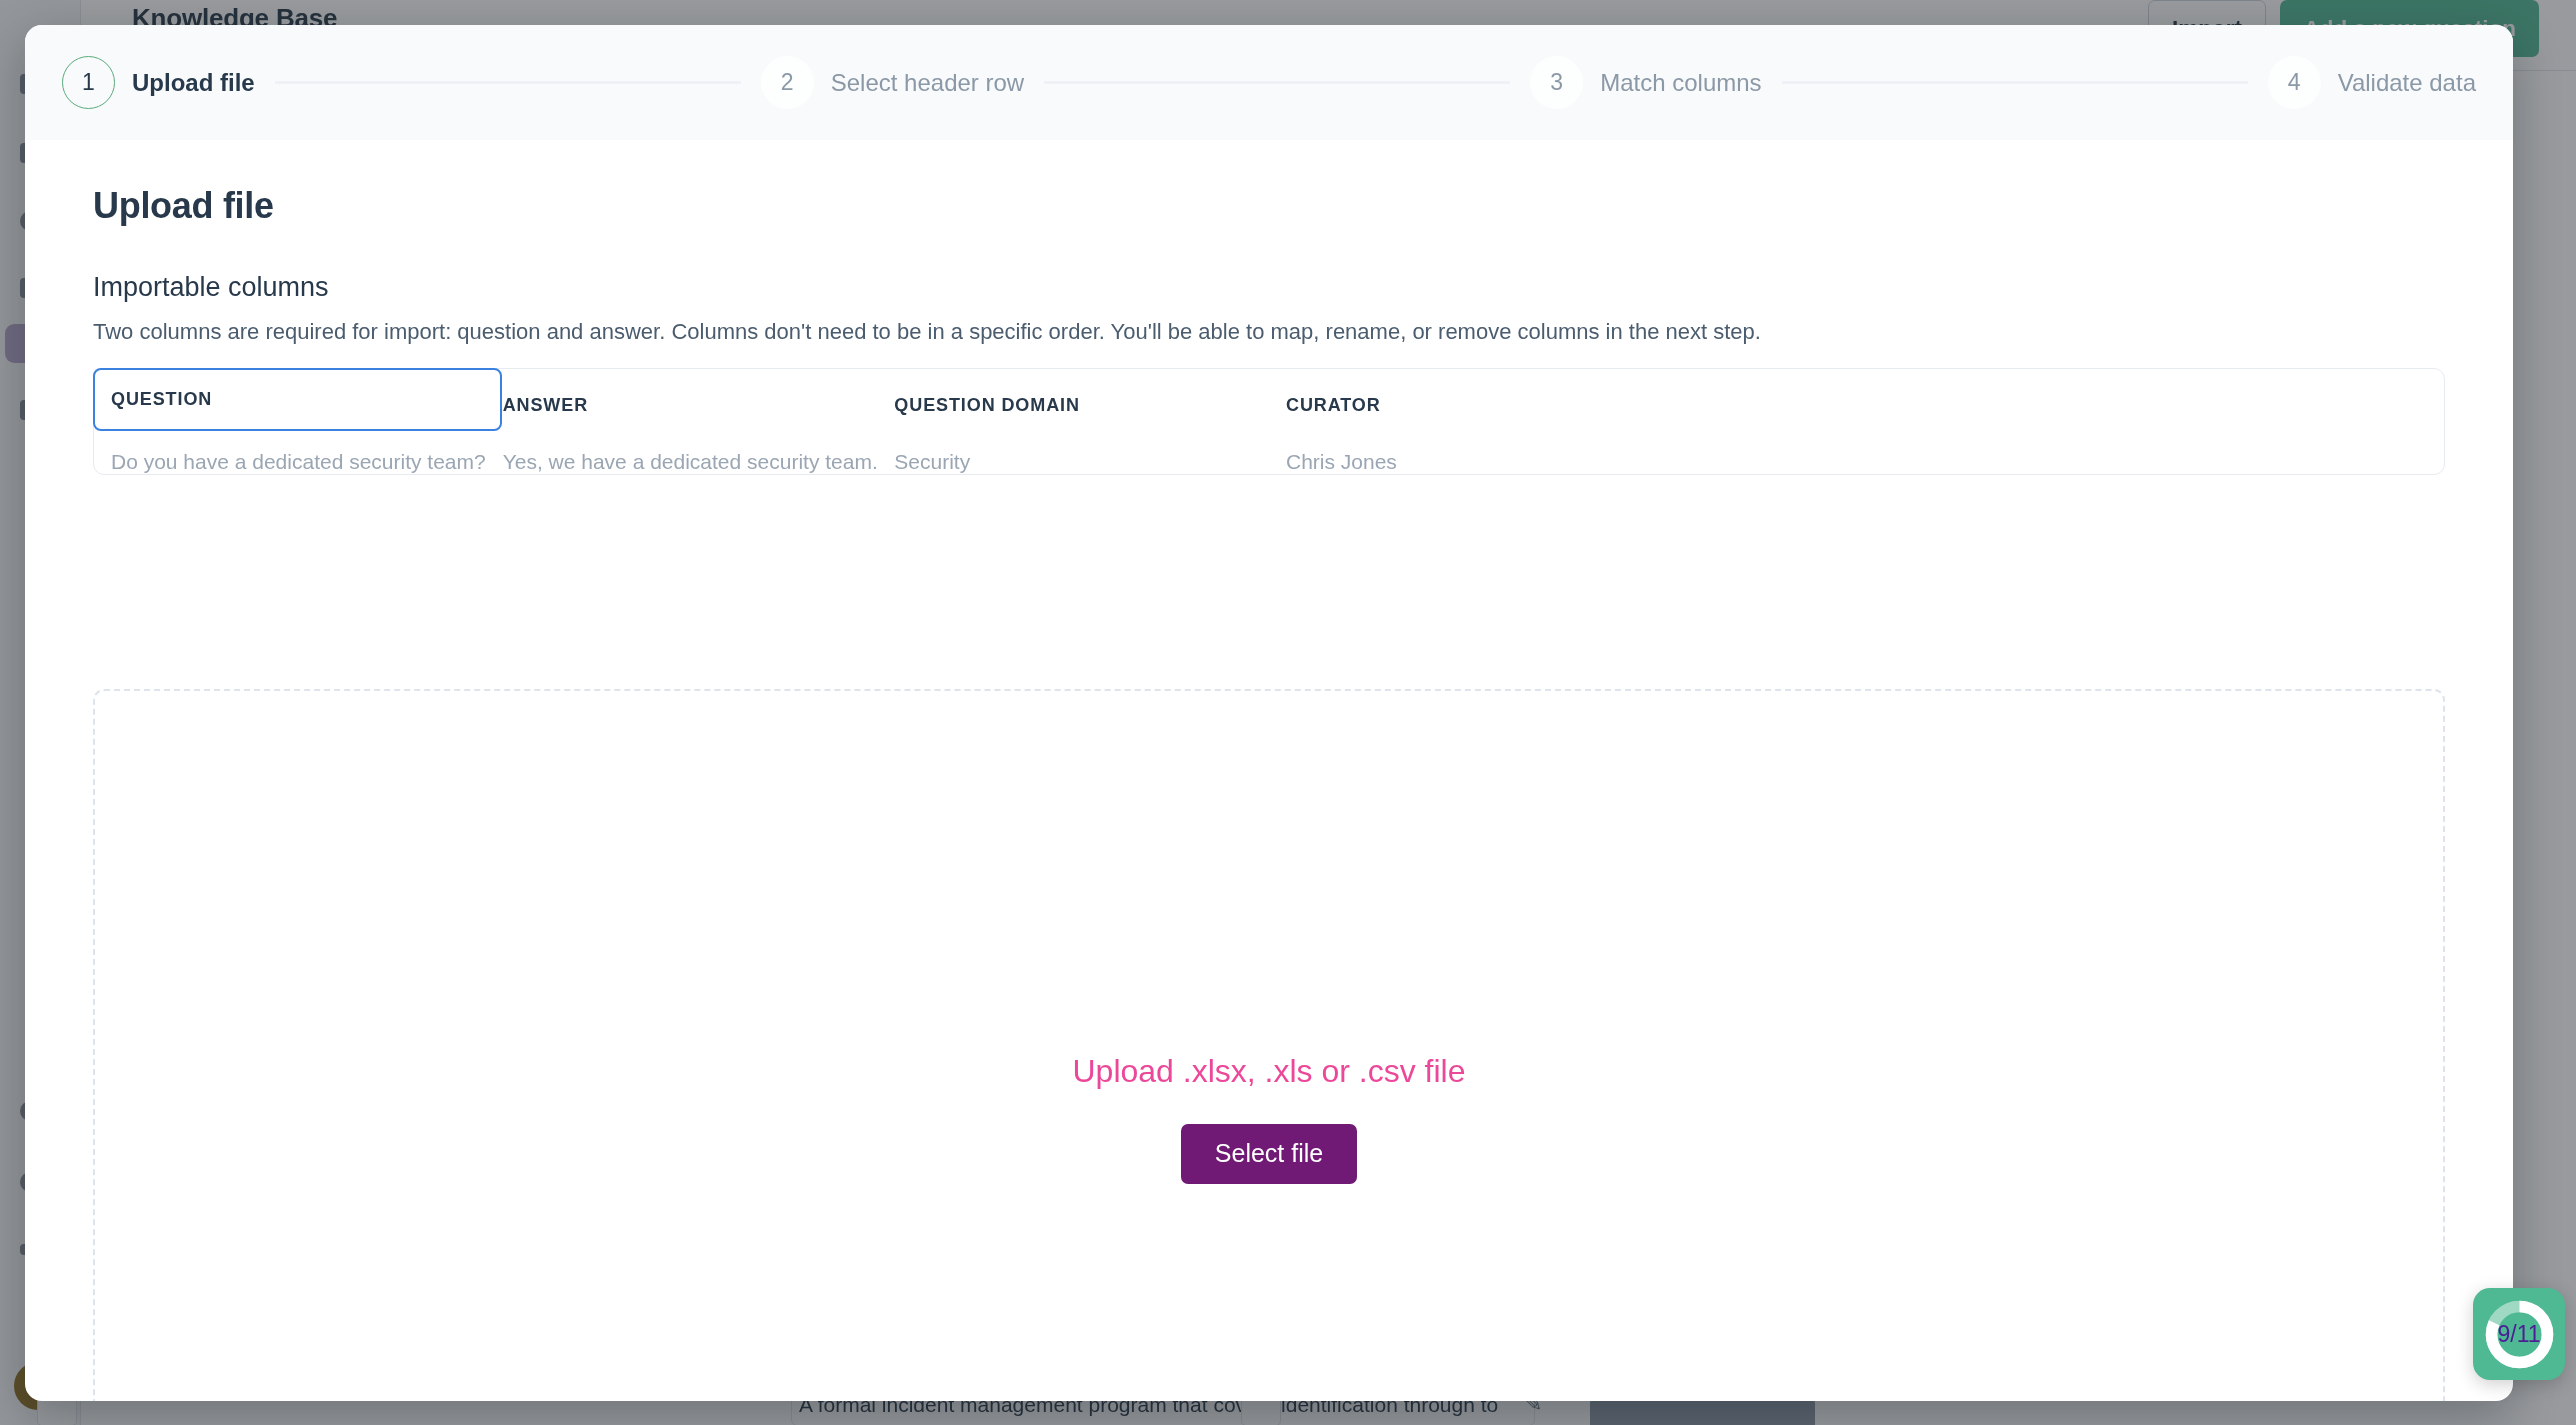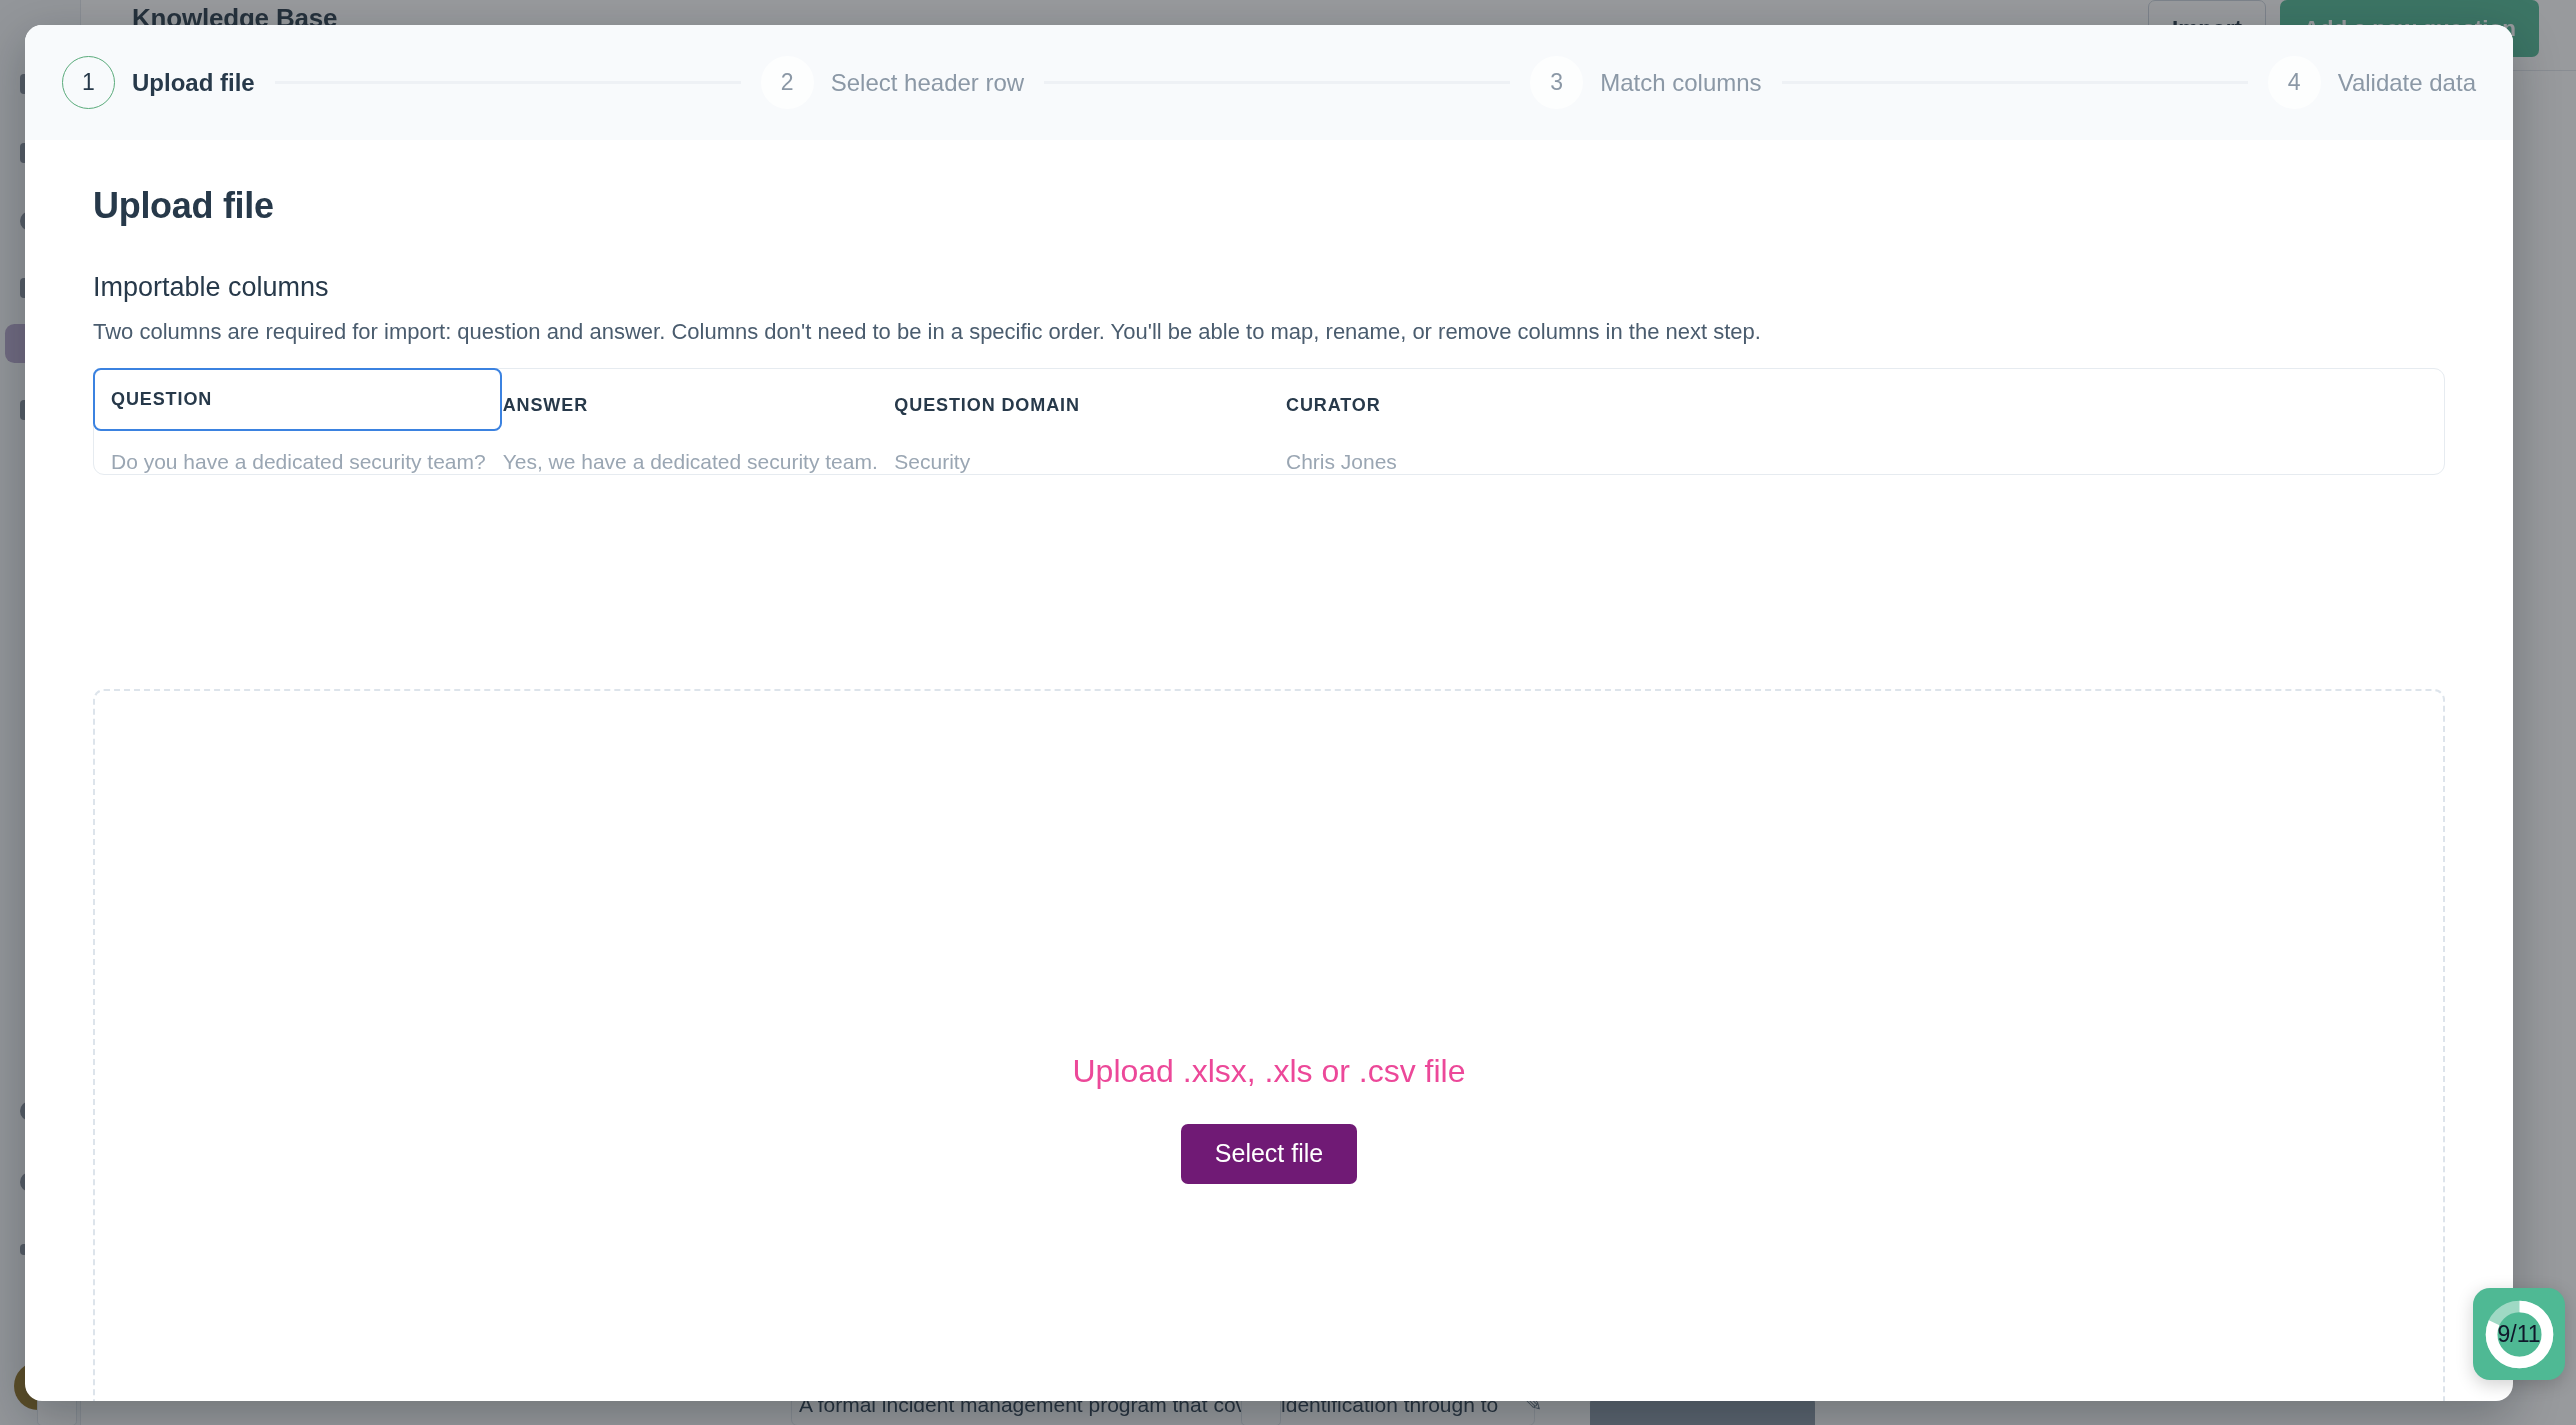--- a/index.html
+++ b/index.html
@@ -314,21 +314,21 @@
     box-shadow: 0 4.7px 17px rgba(0,0,0,.18);
     display: flex; align-items: center; justify-content: center;
     z-index: 40;
     cursor: pointer;
   }
   .progress-ring { position: relative; width: 73px; height: 73px; }
   .progress-ring svg { display: block; }
   .progress-text {
     position: absolute; inset: 0;
     display: flex; align-items: center; justify-content: center;
-    color: #0f172a;
+    color: #4c1d95;
     font-size: 23px;
   }
 </style>
 </head>
 <body>
 
 <div class="app-backdrop">
 
   <div class="bg-sidebar">
     <div class="bg-sidebar-icon" style="top:74px;"></div>

